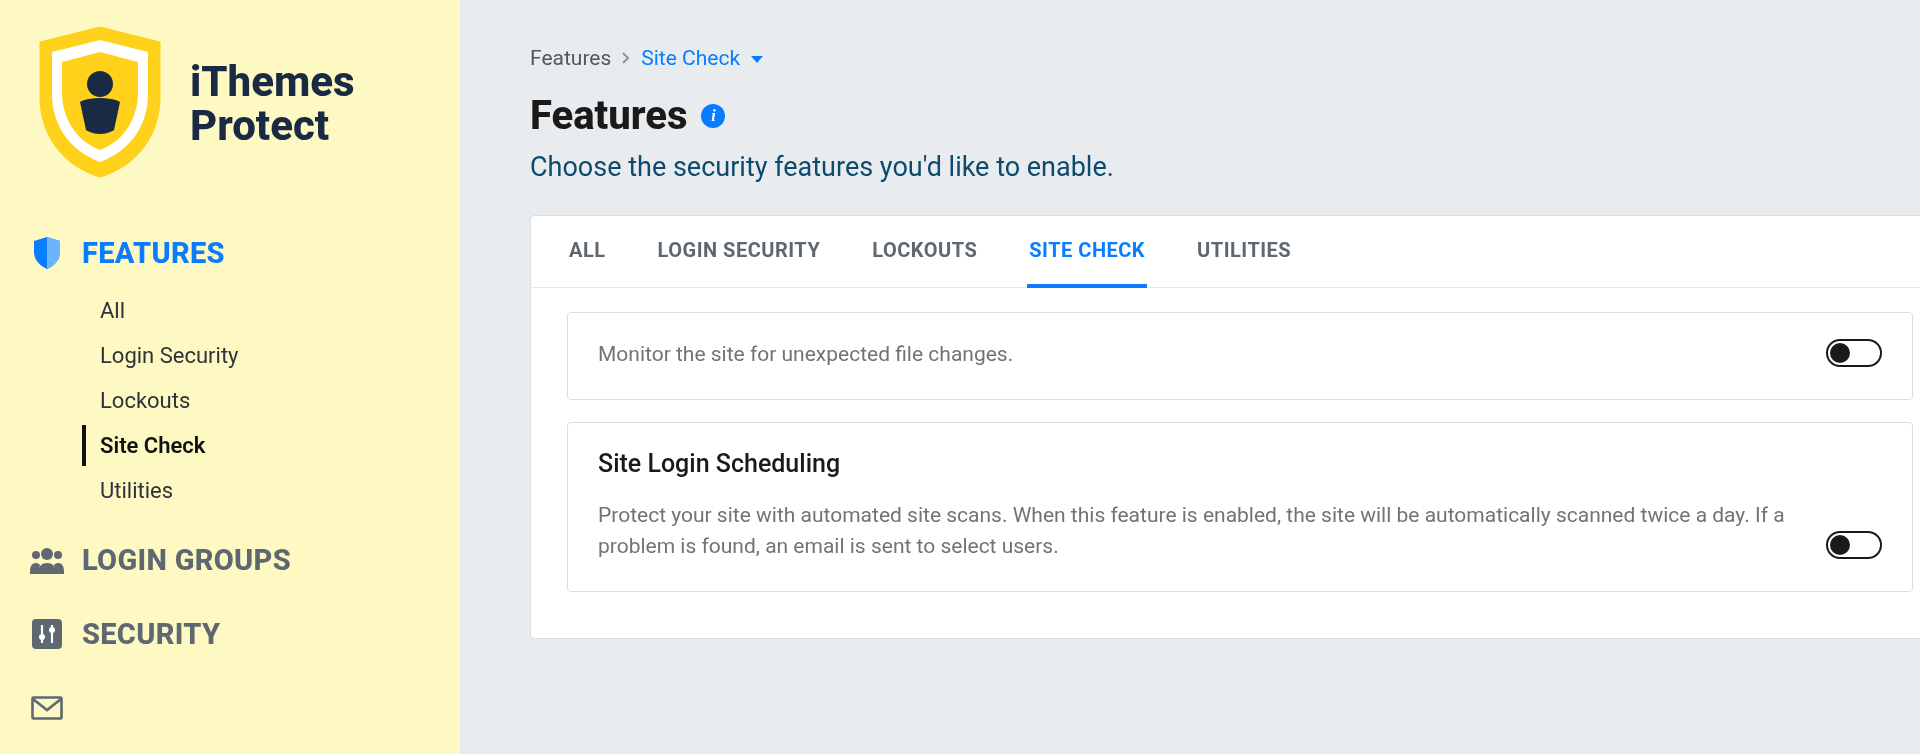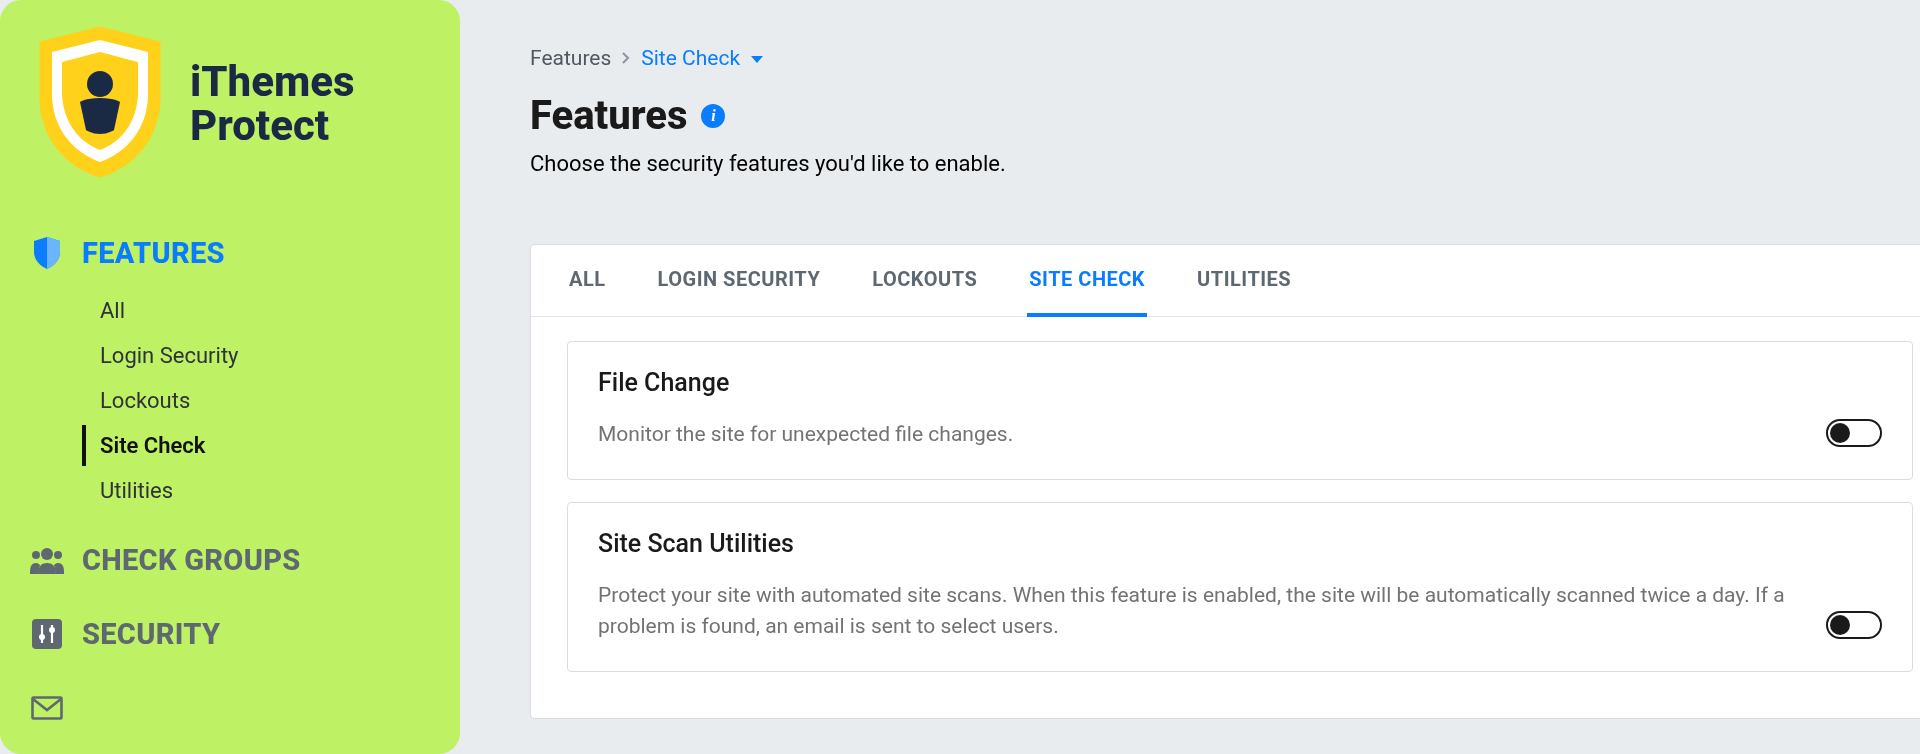--- a/index.html
+++ b/index.html
@@ -10,24 +10,23 @@
     body {
       font-family: -apple-system, BlinkMacSystemFont, "Segoe UI", Roboto, Helvetica, Arial, sans-serif;
       background: #e9ecef;
       width: 1920px;
       height: 754px;
       display: flex;
       overflow: hidden;
     }
     .sidebar {
       width: 460px;
-      background: #bef264;
+      background: #fef9c3;
       padding: 22px 30px;
       flex-shrink: 0;
-      border-radius: 21px;
     }
     .logo-area {
       display: flex;
       align-items: center;
       gap: 20px;
       margin-bottom: 42px;
     }
     .brand-text {
       font-size: 42px;
       font-weight: 800;
@@ -124,23 +123,23 @@
       font-size: 16px;
       font-weight: 700;
       display: flex;
       align-items: center;
       justify-content: center;
       cursor: pointer;
       font-family: Georgia, serif;
       font-style: italic;
     }
     .page-subtitle {
-      font-size: 22px;
-      color: #000000;
-      margin-bottom: 68px;
+      font-size: 27px;
+      color: #0c4a6e;
+      margin-bottom: 32px;
     }
     .card {
       background: #fff;
       border: 1px solid #d9dde2;
       border-radius: 4px;
       width: 1420px;
     }
     .tabs {
       display: flex;
       gap: 48px;
@@ -253,21 +252,21 @@
       <span class="nav-icon">
         <svg width="34" height="28" viewBox="0 0 34 28" fill="#5e6871">
           <circle cx="17" cy="8" r="6"></circle>
           <circle cx="6" cy="9" r="4"></circle>
           <circle cx="28" cy="9" r="4"></circle>
           <path d="M8 28 C8 20 12 17 17 17 C22 17 26 20 26 28 Z"></path>
           <path d="M0 26 C0 20 2 17 6 17 C8 17 9 18 10 19 L8 28 L0 28 Z"></path>
           <path d="M34 26 C34 20 32 17 28 17 C26 17 25 18 24 19 L26 28 L34 28 Z"></path>
         </svg>
       </span>
-      <span>CHECK GROUPS</span>
+      <span>LOGIN GROUPS</span>
     </div>
   </div>
 
   <div class="nav-section">
     <div class="nav-section-header inactive">
       <span class="nav-icon">
         <svg width="30" height="30" viewBox="0 0 30 30">
           <rect x="0" y="0" width="30" height="30" rx="4" fill="#5e6871"></rect>
           <line x1="10" y1="6" x2="10" y2="24" stroke="#fff" stroke-width="2.2"></line>
           <circle cx="10" cy="18" r="3" fill="#fff"></circle>
@@ -320,31 +319,30 @@
       <div class="tab">ALL</div>
       <div class="tab">LOGIN SECURITY</div>
       <div class="tab">LOCKOUTS</div>
       <div class="tab active">SITE CHECK</div>
       <div class="tab">UTILITIES</div>
     </div>
 
     <div class="feature-list">
       <div class="feature-box">
         <div class="feature-text">
-          <div class="feature-title">File Change</div>
           <div class="feature-desc">Monitor the site for unexpected file changes.</div>
         </div>
         <div class="toggle">
           <div class="toggle-knob"></div>
         </div>
       </div>
 
       <div class="feature-box">
         <div class="feature-text">
-          <div class="feature-title">Site Scan Utilities</div>
+          <div class="feature-title">Site Login Scheduling</div>
           <div class="feature-desc">Protect your site with automated site scans. When this feature is enabled, the site will be automatically scanned twice a day. If a problem is found, an email is sent to select users.</div>
         </div>
         <div class="toggle">
           <div class="toggle-knob"></div>
         </div>
       </div>
     </div>
   </div>
 </div>
 

